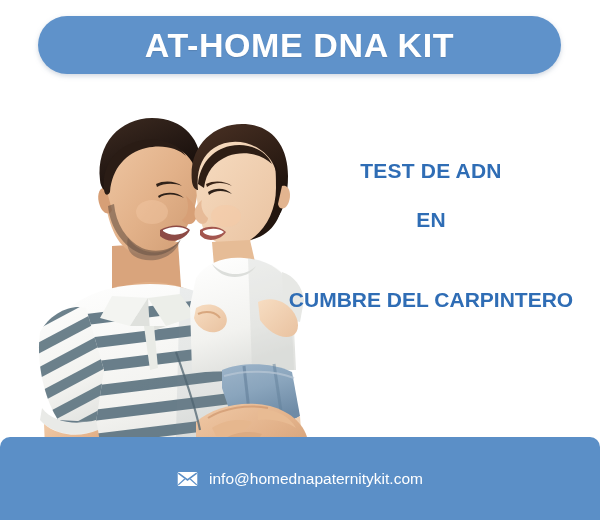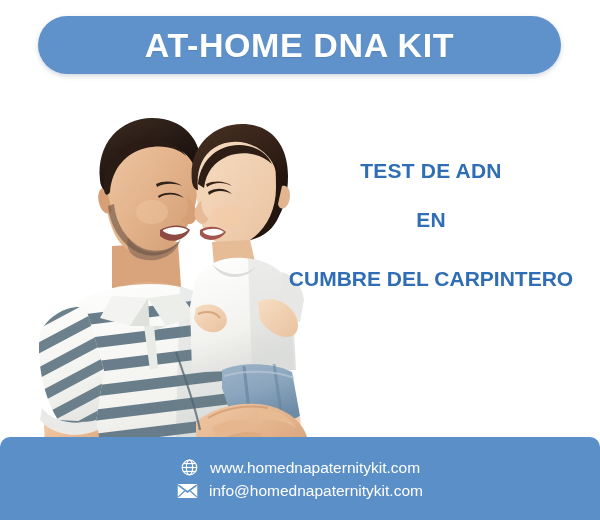--- a/index.html
+++ b/index.html
@@ -66,21 +66,21 @@
   }
   .headline-line {
     color: #2f6db5;
     font-size: 21px;
     font-weight: bold;
     line-height: 1;
     letter-spacing: 0.2px;
     white-space: nowrap;
   }
   .headline-line.l1 { margin-bottom: 28px; }
-  .headline-line.l2 { margin-bottom: 38px; }
+  .headline-line.l2 { margin-bottom: 59px; }
   .headline-line.l3 { font-size: 21px; letter-spacing: 0px; }
 
   
   .footer-bar {
     position: absolute;
     left: 0;
     top: 437px;
     width: 600px;
     height: 83px;
     background: #5b8fc7;
@@ -323,34 +323,20 @@
   <div class="headline-block">
     <div class="headline-line l1">TEST DE ADN</div>
     <div class="headline-line l2">EN</div>
     <div class="headline-line l3">CUMBRE DEL CARPINTERO</div>
   </div>
 
   <div class="footer-bar"></div>
 
   <div class="footer-rows">
 
-    <div class="footer-row">
-      <div class="footer-item">
-        <span class="footer-icon">
-          <svg width="19" height="19" viewBox="0 0 24 24" fill="none" stroke="#ffffff" stroke-width="1.5">
-            <circle cx="12" cy="12" r="9.2"></circle>
-            <ellipse cx="12" cy="12" rx="4" ry="9.2"></ellipse>
-            <line x1="2.8" y1="12" x2="21.2" y2="12"></line>
-            <line x1="4.4" y1="7" x2="19.6" y2="7"></line>
-            <line x1="4.4" y1="17" x2="19.6" y2="17"></line>
-          </svg>
-        </span>
-        <span class="footer-text">www.homednapaternitykit.com</span>
-      </div>
-    </div>
 
     <div class="footer-row">
 
       <div class="footer-item">
         <span class="footer-icon">
           <svg width="21" height="16" viewBox="0 0 26 19">
             <rect x="0.9" y="0.9" width="24.2" height="17.2" rx="1.6" fill="#ffffff"></rect>
             <path d="M1.6 2.2 L13 10.6 L24.4 2.2" fill="none" stroke="#5b8fc7" stroke-width="2"></path>
             <path d="M1.6 16.8 L9.6 9.4" fill="none" stroke="#5b8fc7" stroke-width="1.6"></path>
             <path d="M24.4 16.8 L16.4 9.4" fill="none" stroke="#5b8fc7" stroke-width="1.6"></path>

